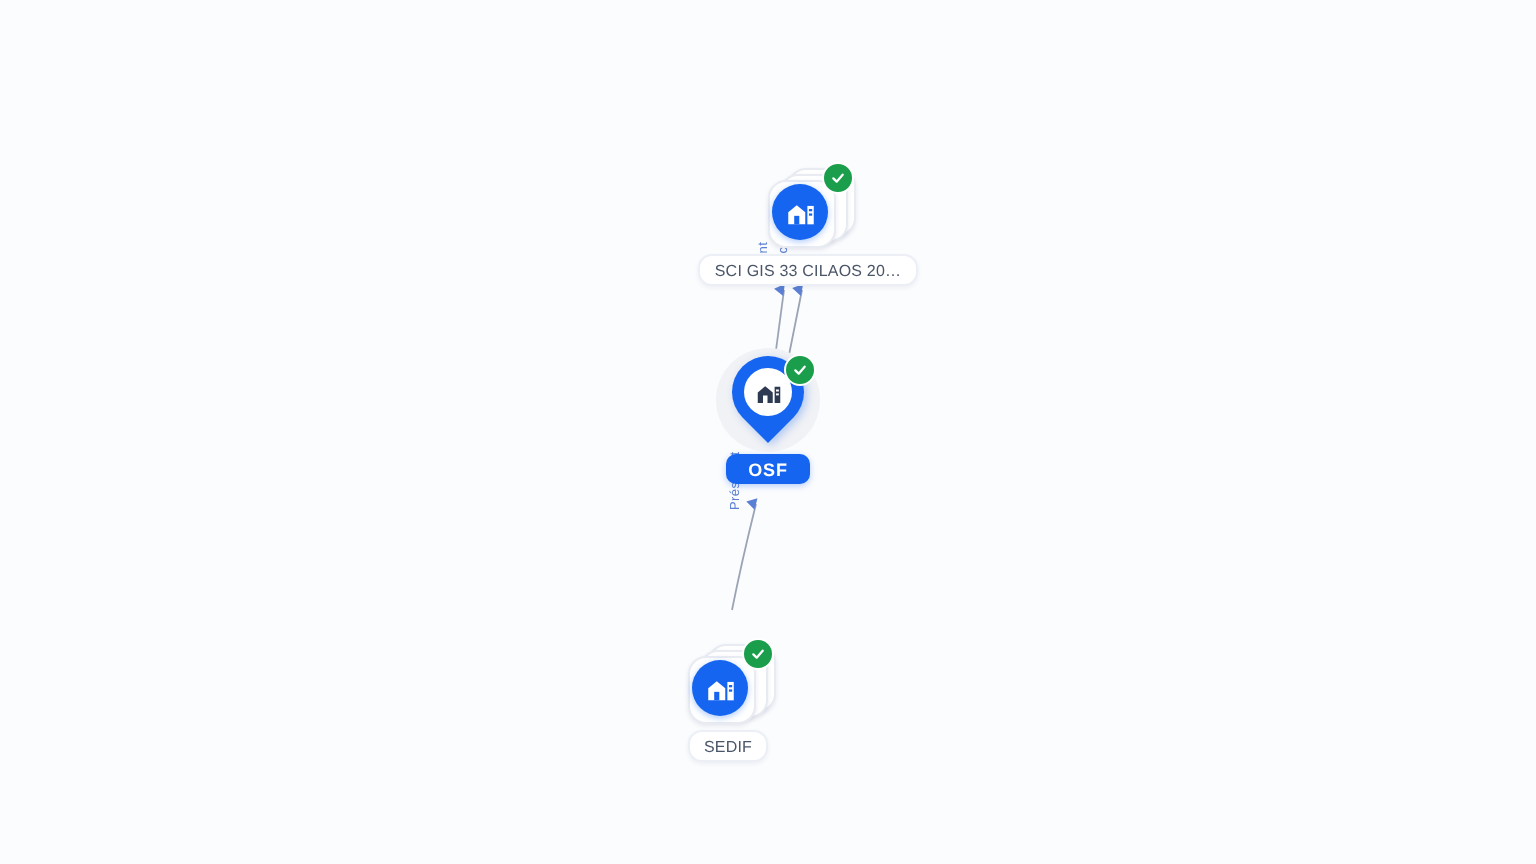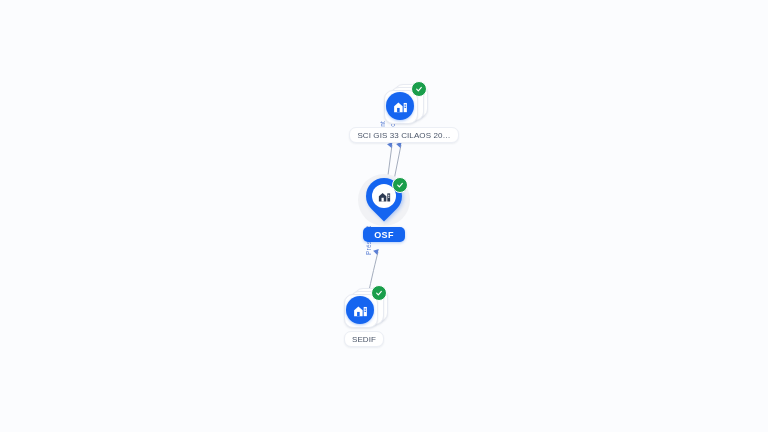--- a/index.html
+++ b/index.html
@@ -224,21 +224,21 @@
       </div>
       <div class="check-badge pin-badge">
         <svg width="8" height="8" viewBox="0 0 24 24">
           <path d="M5 12.5 L10 17.5 L19 7" stroke="#ffffff" stroke-width="3.4" fill="none" stroke-linecap="round" stroke-linejoin="round"></path>
         </svg>
       </div>
     </div>
     <div class="pill-label">OSF</div>
   </div>
 
-  <div class="node" style="left:334px; top:286px; width:60px;">
+  <div class="node" style="left:334px; top:320px; width:60px;">
     <div class="stack-wrap">
       <div class="stack-card c3"></div>
       <div class="stack-card c2"></div>
       <div class="stack-card c1"></div>
       <div class="disc">
         <svg width="17" height="17" viewBox="0 0 24 24">
           <path d="M3 20 V11.5 L9 6.5 L15 11.5 V20 Z" fill="#ffffff"></path>
           <rect x="7.2" y="14" width="3.6" height="6" fill="#1565f0"></rect>
           <rect x="16.5" y="7" width="4.5" height="13" fill="#ffffff"></rect>
           <rect x="17.6" y="9.2" width="2.3" height="1.6" fill="#1565f0"></rect>

